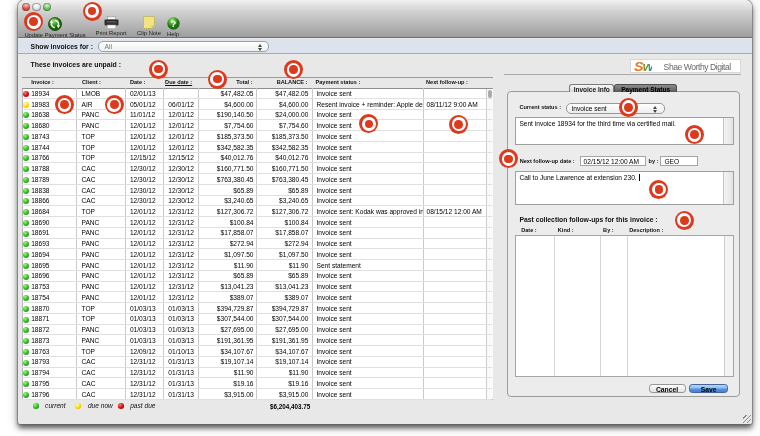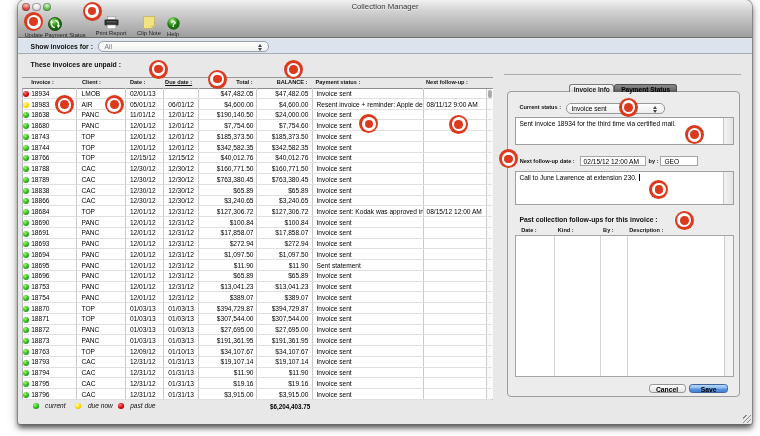--- a/index.html
+++ b/index.html
@@ -105,21 +105,20 @@
 .ann { position:absolute; width:19px; height:19px; border-radius:50%; background:#db3a1e; z-index:50; }
 .ann::before { content:""; position:absolute; left:2.6px; top:2.6px; width:13.8px; height:13.8px; border-radius:50%; background:#fff; }
 .ann::after { content:""; position:absolute; left:5.2px; top:5.2px; width:8.6px; height:8.6px; border-radius:50%; background:#db3a1e; }
 </style></head>
 <body>
 <div id="win">
   <div id="titlebar">
     <i class="light r"></i>
       <i class="light o"></i>
       <i class="light g"></i>
-    <div id="wtitle">Collection Manager</div>
     <div class="tbitem" style="left:6px; top:16.5px; width:62px;">
       <svg width="14" height="14" viewBox="0 0 14 14" style="display:block;margin:0 auto;">
         <defs>
             <radialGradient id="gg" cx="40%" cy="28%">
               <stop offset="0%" stop-color="#a8e07c"></stop>
               <stop offset="55%" stop-color="#3f9e2b"></stop>
               <stop offset="100%" stop-color="#176310"></stop>
             </radialGradient>
           </defs>
         <circle cx="7" cy="7" r="6.7" fill="url(#gg)"></circle>
@@ -172,20 +171,24 @@
       <span class="udarr" style="right:6px; top:1.8px;">
           <span class="up"></span>
           <span class="dn"></span>
         </span>
     </div>
   </div>
 
   <span id="unpaid">These invoices are unpaid :</span>
   <div id="lrule"></div>
   <div id="rrule"></div>
+  <div id="logobox">
+    <span class="sw"><span class="s1">S</span><span class="s2">w</span></span>
+    <span class="nm">Shae Worthy Digital</span>
+  </div>
 
   <span class="colhead" style="left:13.2px;">Invoice :</span>
   <span class="colhead" style="left:64px;">Client :</span>
   <span class="colhead" style="left:111.9px;">Date :</span>
   <span class="colhead" style="left:147.1px; text-decoration:underline;">Due date :</span>
   <span class="colhead" style="left:184.6px; width:50px; text-align:right;">Total :</span>
   <span class="colhead" style="left:239.4px; width:50px; text-align:right;">BALANCE :</span>
   <span class="colhead" style="left:297.5px;">Payment status :</span>
   <span class="colhead" style="left:408px;">Next follow-up :</span>
 

